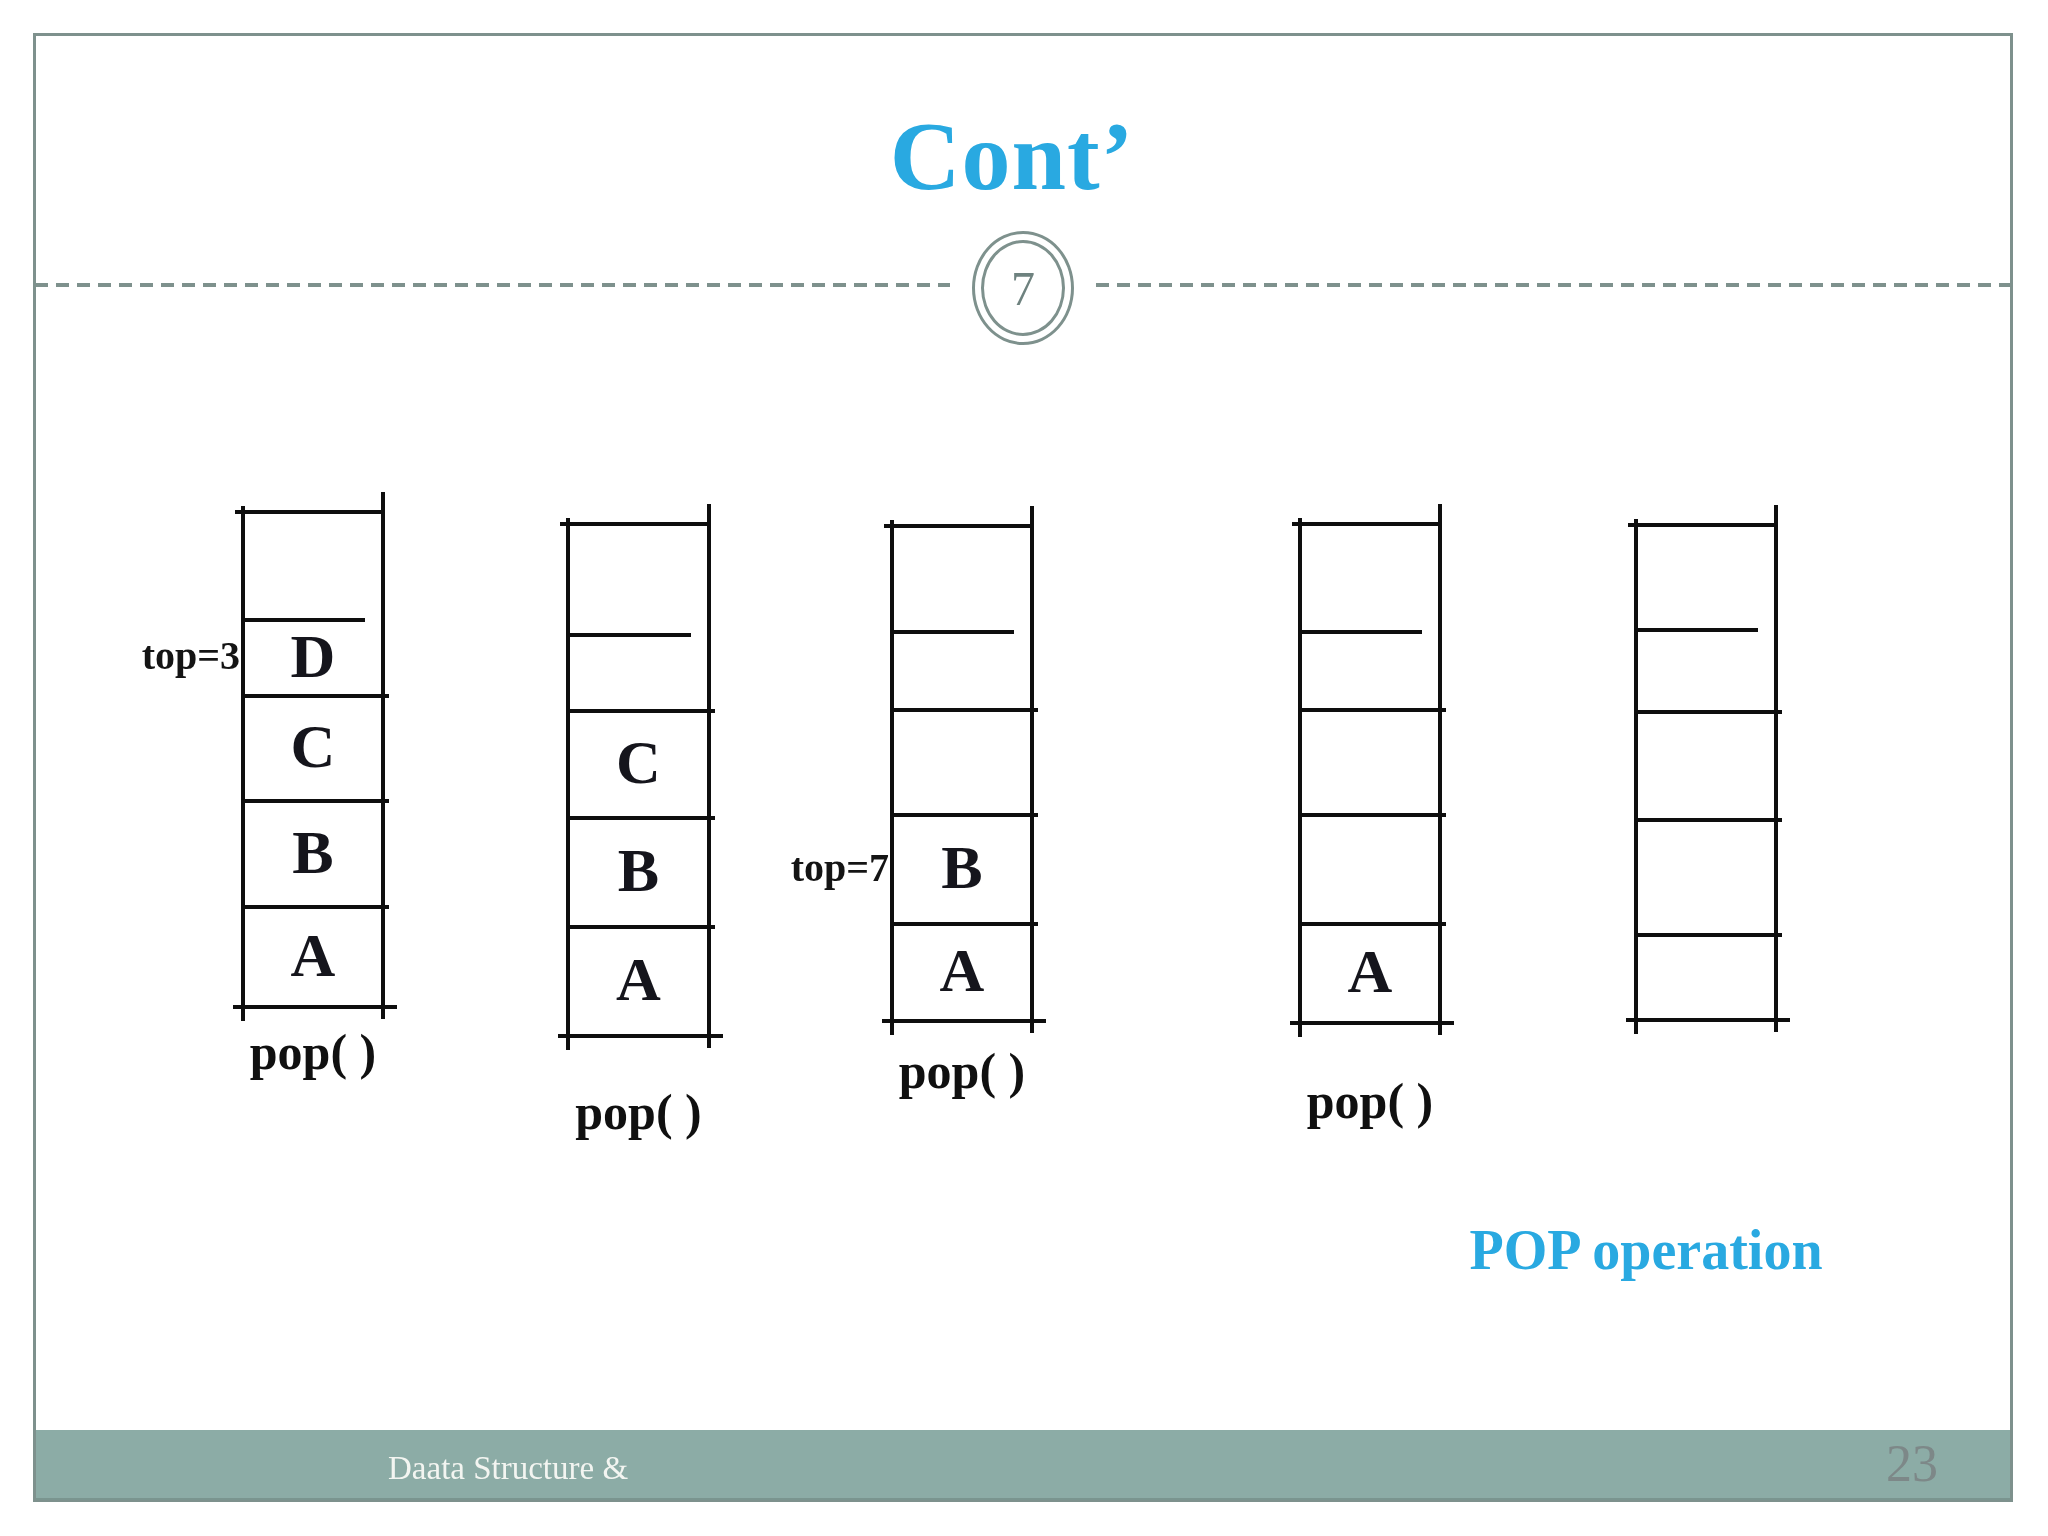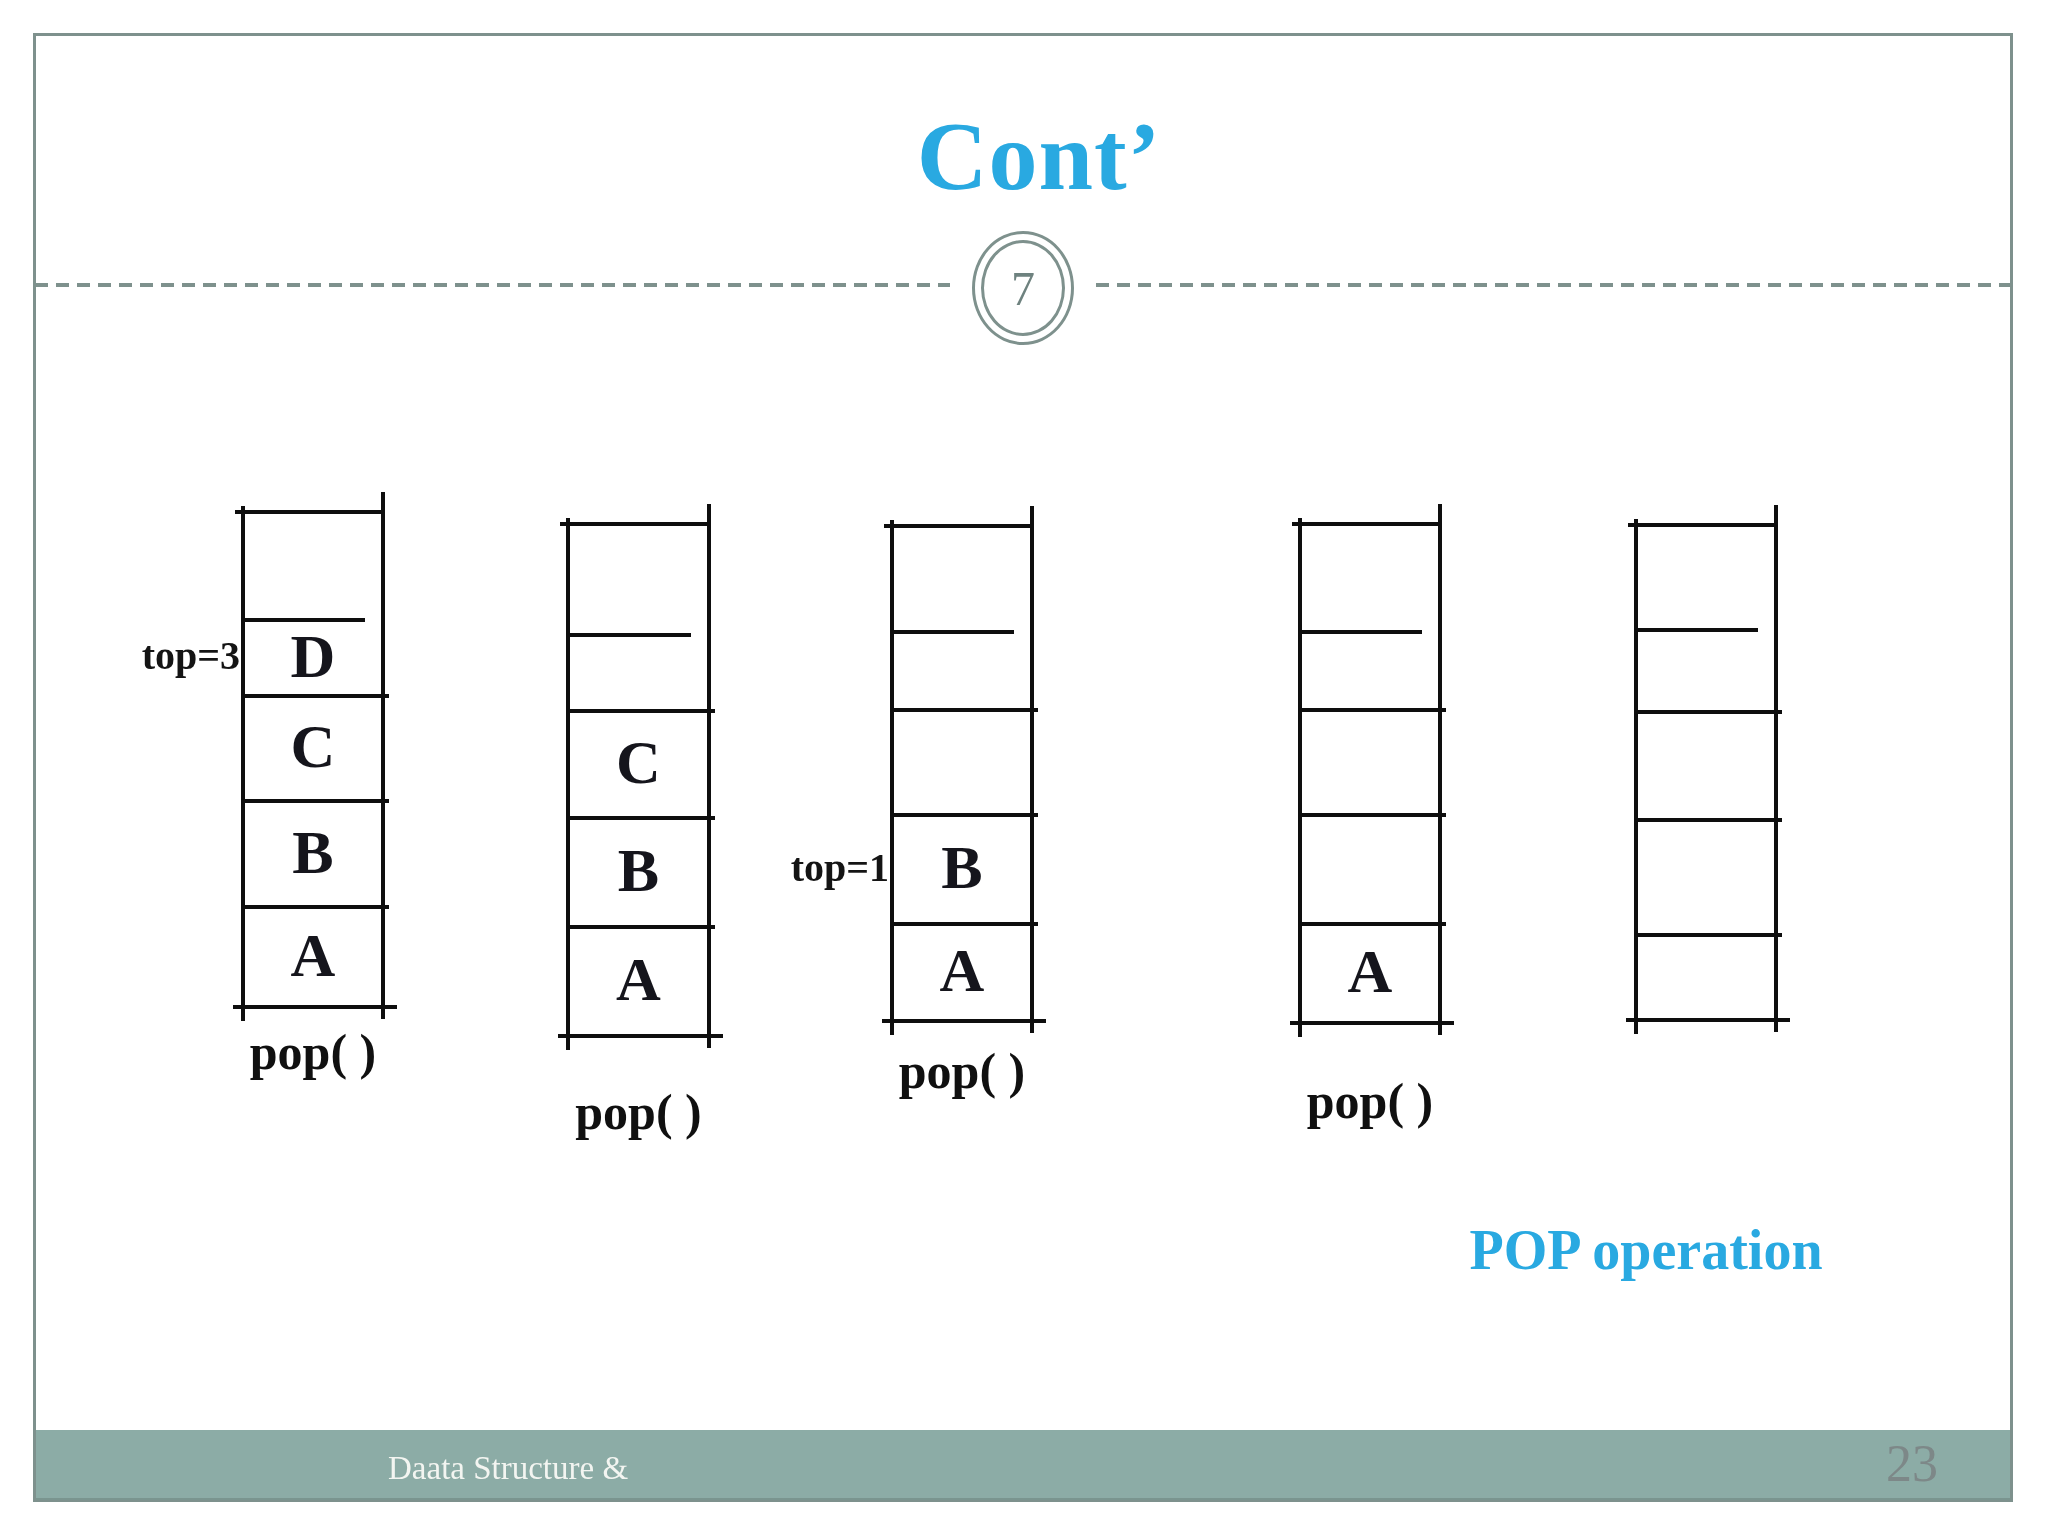--- a/index.html
+++ b/index.html
@@ -2,21 +2,21 @@
 <html><head>
 <meta charset="utf-8">
 <style>
   html,body{margin:0;padding:0;background:#ffffff;}
   body{width:2048px;height:1536px;position:relative;overflow:hidden;
        font-family:"Liberation Serif",serif;}
   .abs{position:absolute;}
   .line{position:absolute;background:#0e0e0e;}
   .slide-border{position:absolute;left:33px;top:33px;width:1980px;height:1469px;
        border:3px solid #7E918D;box-sizing:border-box;background:#ffffff;}
-  .title{position:absolute;left:49px;top:100px;width:1980px;text-align:center;
+  .title{position:absolute;left:22px;top:100px;width:1980px;text-align:center;
        font-size:98px;font-weight:bold;color:#29A9E1;letter-spacing:1px;}
   .dash-seg{position:absolute;top:283px;height:4px;
        background:repeating-linear-gradient(90deg,#7E918D 0 13px,rgba(0,0,0,0) 13px 21px);}
   .badge-outer{position:absolute;left:972px;top:231px;width:102px;height:114px;
        border:3px solid #7E918D;border-radius:50%;box-sizing:border-box;background:#ffffff;}
   .badge-inner{position:absolute;left:6px;top:6px;width:84px;height:96px;
        border:3px solid #7E918D;border-radius:50%;box-sizing:border-box;
        display:flex;align-items:center;justify-content:center;
        font-size:48px;color:#6E827F;}
   .cell-letter{position:absolute;display:flex;align-items:center;justify-content:center;
@@ -81,21 +81,21 @@
     <div class="line" style="left: 890px; top: 520px; width: 4px; height: 515px;"></div>
     <div class="line" style="left: 1030px; top: 506px; width: 4px; height: 527px;"></div>
     <div class="line" style="left: 884px; top: 524px; width: 148px; height: 4px;"></div>
     <div class="line" style="left: 890px; top: 630px; width: 124px; height: 4px;"></div>
     <div class="line" style="left: 890px; top: 708px; width: 148px; height: 4px;"></div>
     <div class="line" style="left: 890px; top: 813px; width: 148px; height: 4px;"></div>
     <div class="cell-letter" style="left: 894px; top: 813px; width: 136px; height: 109px;">B</div>
     <div class="line" style="left: 890px; top: 922px; width: 148px; height: 4px;"></div>
     <div class="cell-letter" style="left: 894px; top: 922px; width: 136px; height: 97px;">A</div>
     <div class="line" style="left: 882px; top: 1019px; width: 164px; height: 4px;"></div>
-    <div class="pointer-label" style="left: 634px; top: 839.5px;">top=1</div>
+    <div class="pointer-label" style="left: 634px; top: 839.5px;">top=7</div>
     <div class="pop-label" style="left: 842px; top: 1042px;">pop( )</div>
     <div class="line" style="left: 1298px; top: 518px; width: 4px; height: 519px;"></div>
     <div class="line" style="left: 1438px; top: 504px; width: 4px; height: 531px;"></div>
     <div class="line" style="left: 1292px; top: 522px; width: 148px; height: 4px;"></div>
     <div class="line" style="left: 1298px; top: 630px; width: 124px; height: 4px;"></div>
     <div class="line" style="left: 1298px; top: 708px; width: 148px; height: 4px;"></div>
     <div class="line" style="left: 1298px; top: 813px; width: 148px; height: 4px;"></div>
     <div class="line" style="left: 1298px; top: 922px; width: 148px; height: 4px;"></div>
     <div class="cell-letter" style="left: 1302px; top: 922px; width: 136px; height: 99px;">A</div>
     <div class="line" style="left: 1290px; top: 1021px; width: 164px; height: 4px;"></div>

